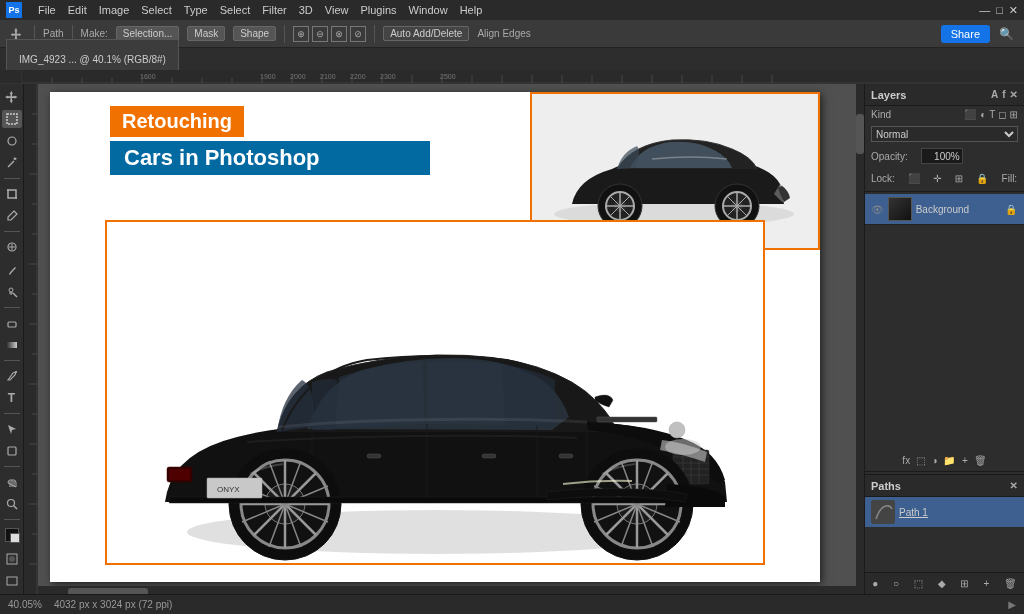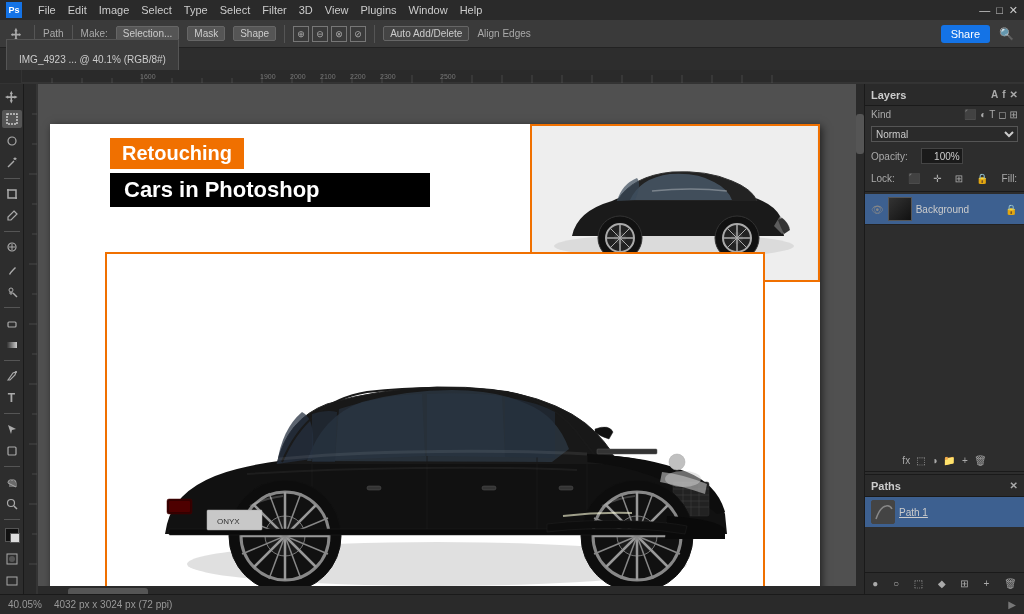--- a/index.html
+++ b/index.html
@@ -555,26 +555,26 @@
           <line x1="5" y1="360" x2="13" y2="360" stroke="#666" stroke-width="0.5"></line>
           <line x1="8" y1="390" x2="13" y2="390" stroke="#666" stroke-width="0.5"></line>
           <line x1="5" y1="420" x2="13" y2="420" stroke="#666" stroke-width="0.5"></line>
           <line x1="8" y1="450" x2="13" y2="450" stroke="#666" stroke-width="0.5"></line>
           <line x1="5" y1="480" x2="13" y2="480" stroke="#666" stroke-width="0.5"></line>
         </svg>
       </div>
 
       <div class="canvas-area" style="position:relative;">
 
-        <div style="position:absolute; top:8px; left:12px; width:770px; height:490px; background:white; box-shadow:2px 2px 8px rgba(0,0,0,0.6);margin-top:32px;">
+        <div style="position:absolute; top:8px; left:12px; width:770px; height:490px; background:white; box-shadow:2px 2px 8px rgba(0,0,0,0.6);">
 
           <div style="position:absolute; top:14px; left:60px;">
             <div style="background:#f07000; padding:4px 12px; font-size:20px; font-weight:bold; color:white; margin-bottom:4px; display:inline-block;">Retouching</div>
             <br>
-            <div style="background:#000000; padding:4px 14px; font-size:22px; font-weight:bold; color:white; display:inline-block; width:320px;">Cars in Photoshop</div>
+            <div style="background:#0369a1; padding:4px 14px; font-size:22px; font-weight:bold; color:white; display:inline-block; width:320px;">Cars in Photoshop</div>
           </div>
 
           <div style="position:absolute; top:0px; right:0px; width:290px; height:158px; border:2.5px solid #f07000; background:#e8e8e8; overflow:hidden;">
             
             <svg width="285" height="154" viewBox="0 0 285 154">
               <rect width="285" height="154" fill="#eeeeee"></rect>
 
               <ellipse cx="142" cy="120" rx="120" ry="12" fill="rgba(0,0,0,0.08)"></ellipse>
 
               <path d="M40,110 Q45,85 80,75 Q100,65 142,62 Q180,60 210,68 Q240,75 248,90 L252,110 Z" fill="#1a1a1a"></path>

